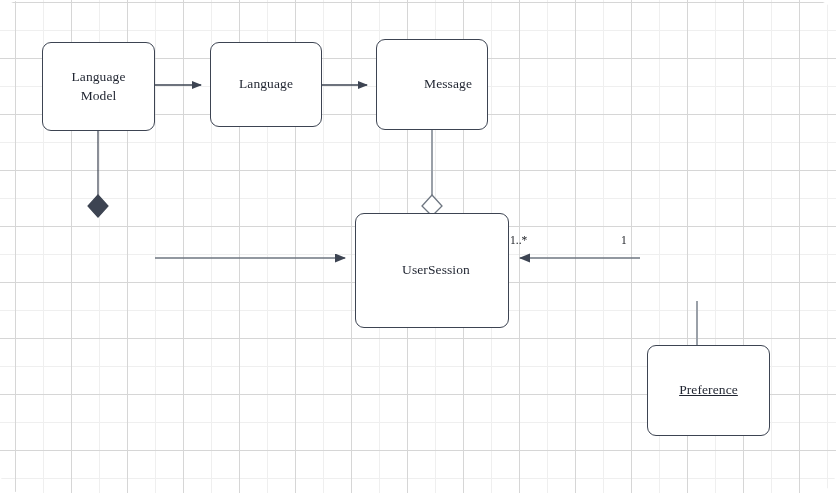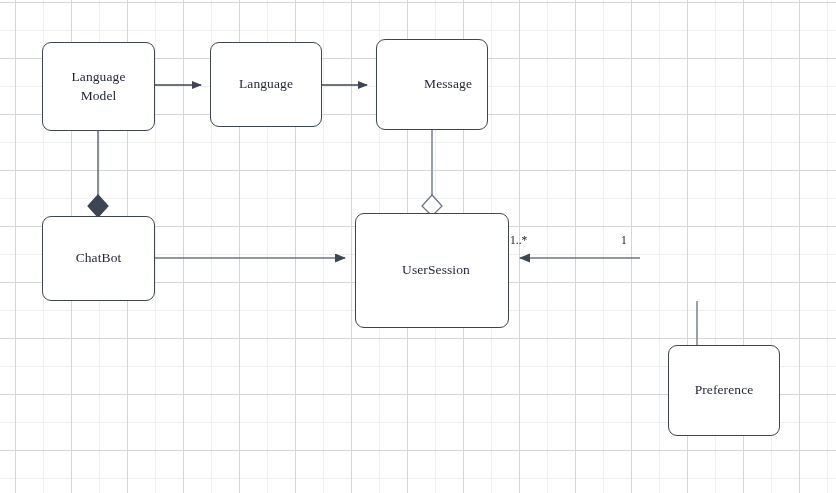--- a/index.html
+++ b/index.html
@@ -17,20 +17,21 @@
     height: 493px;
     overflow: hidden;
     background-color: #ffffff;
     background-image:
       linear-gradient(to right, #d6d6d6 1px, transparent 1px),
       linear-gradient(to bottom, #d6d6d6 1px, transparent 1px),
       linear-gradient(to right, #efefef 1px, transparent 1px),
       linear-gradient(to bottom, #efefef 1px, transparent 1px);
     background-size: 56px 56px, 56px 56px, 28px 28px, 28px 28px;
     background-position: 15px 2px, 15px 2px, 15px 2px, 15px 2px;
+    border-radius: 22px;
   }
   #edge-layer {
     position: absolute;
     left: 0;
     top: 0;
     width: 836px;
     height: 493px;
     pointer-events: none;
   }
   .node {
@@ -112,30 +113,27 @@
   </div>
 
   <div class="node" style="left:210px; top:42px; width:112px; height:85px;">
     <span class="node-label">Language</span>
   </div>
 
   <div class="node" style="left:376px; top:39px; width:112px; height:91px;padding-left:32px;">
     <span class="node-label">Message</span>
   </div>
 
-  <div class="node" style="left:42px; top:216px; width:113px; height:85px;">
-    <span class="node-label">ChatBot</span>
-  </div>
 
   <div class="node" style="left:355px; top:213px; width:154px; height:115px;padding-left:8px;">
     <span class="node-label">UserSession</span>
   </div>
 
 
-  <div class="node" style="left:668px; top:345px; width:112px; height:91px;">
+  <div class="node" style="left:647px; top:345px; width:123px; height:91px;text-decoration:underline;">
     <span class="node-label">Preference</span>
   </div>
 
   <div class="edge-label" style="left:510px; top:234px;">1..*</div>
 
   <div class="edge-label" style="left:621px; top:234px;">1</div>
 
 </div>
 
 </body></html>

